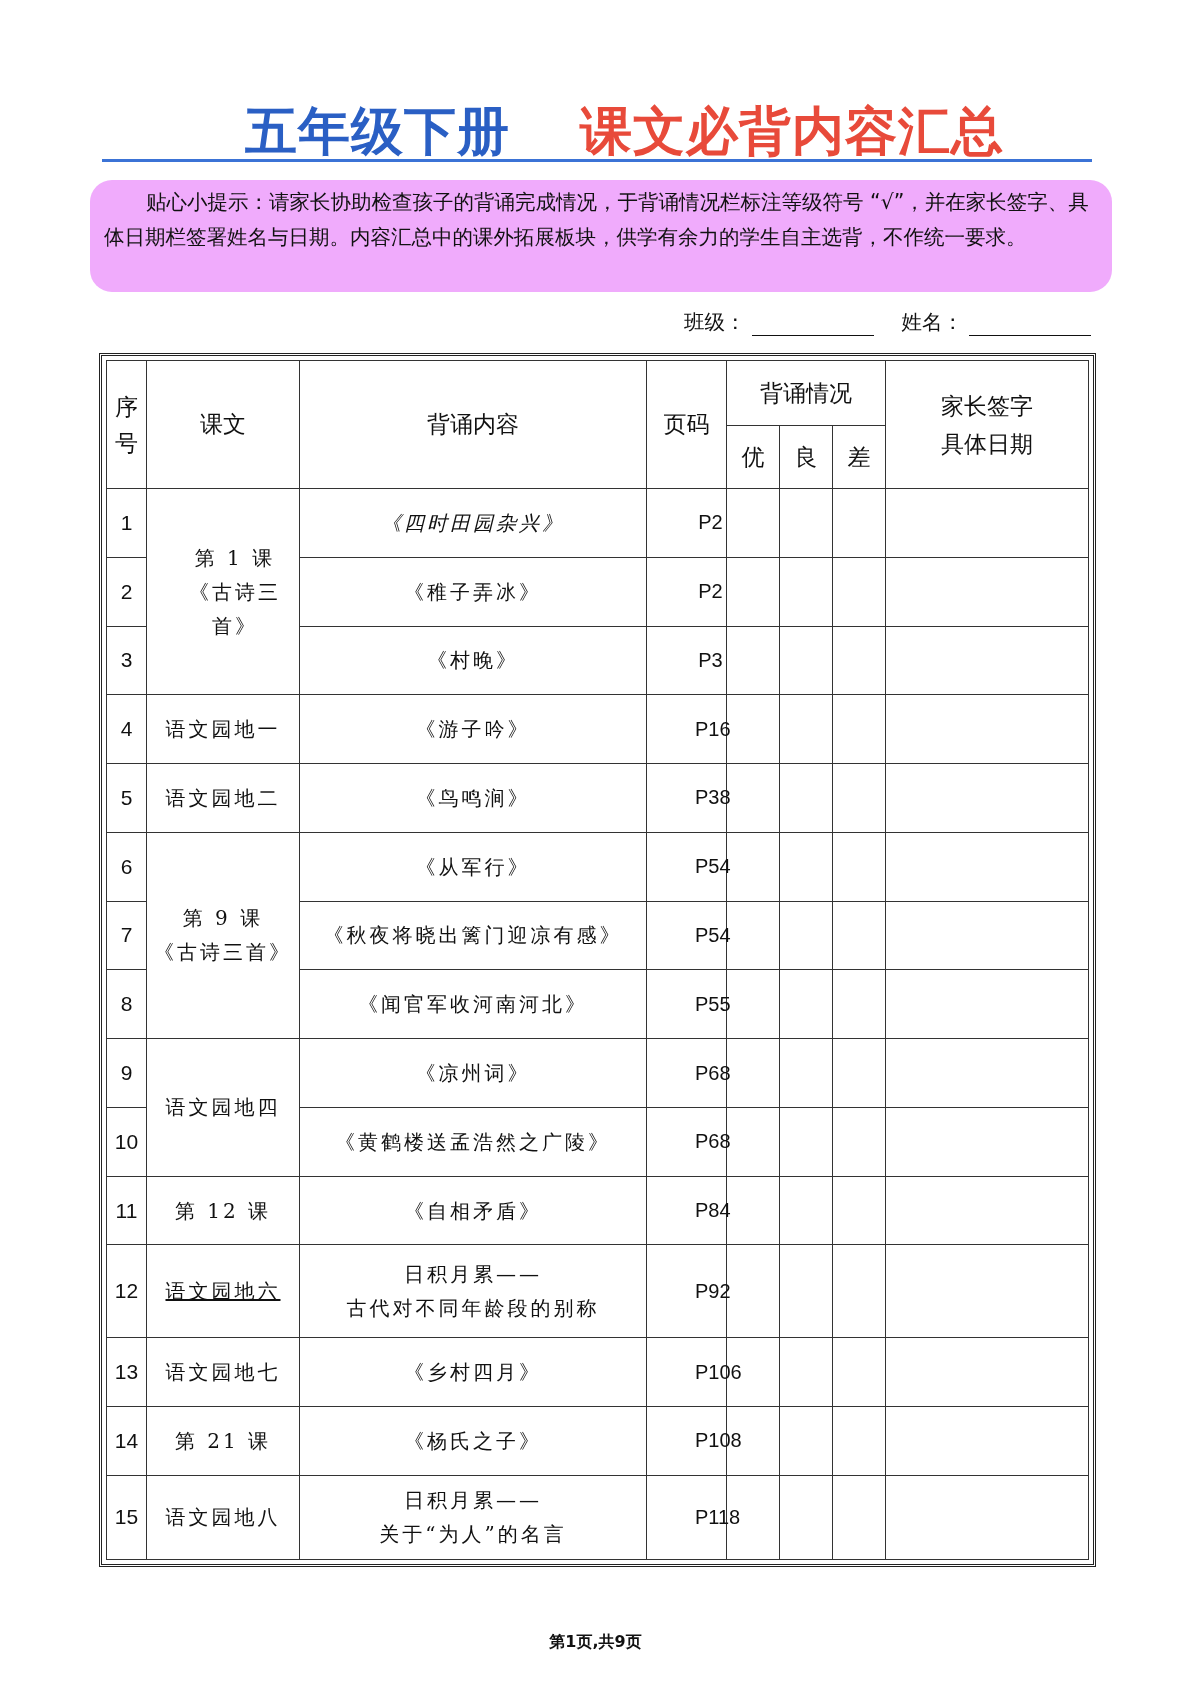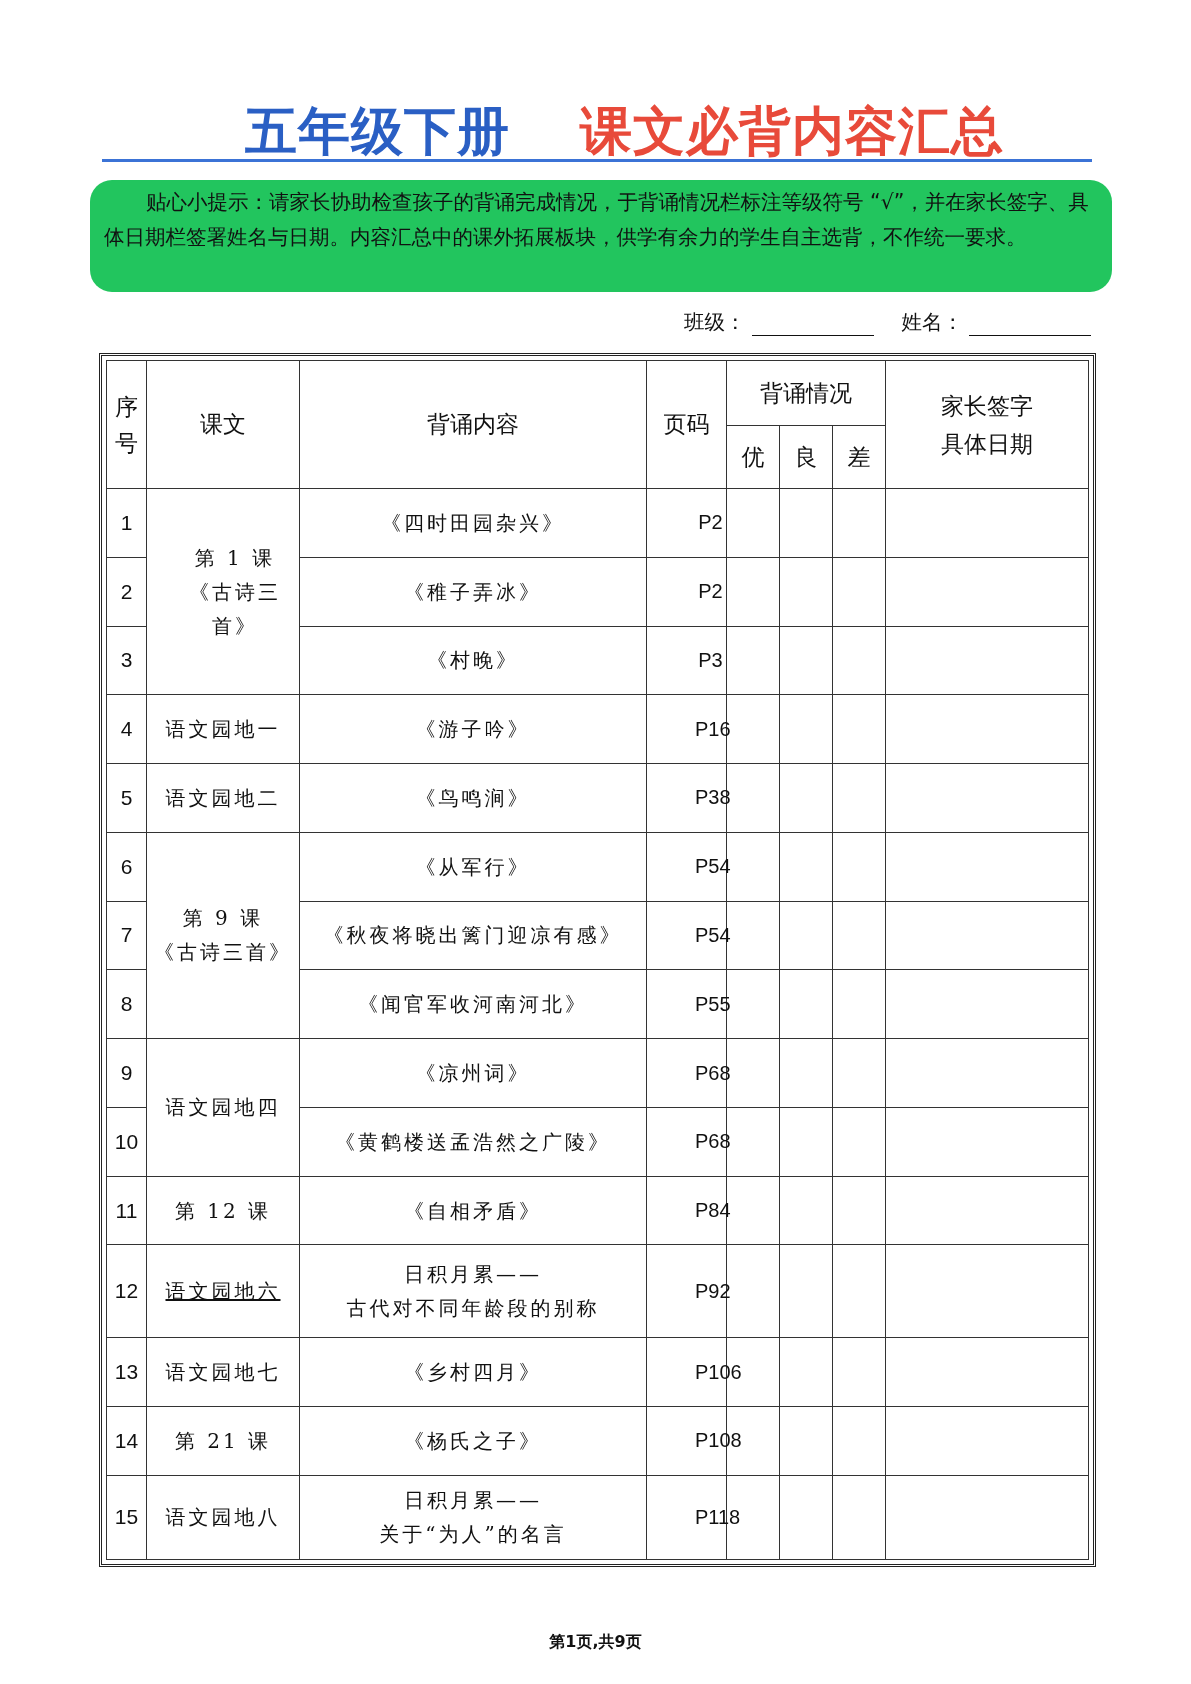--- a/index.html
+++ b/index.html
@@ -1,21 +1,21 @@
 <!DOCTYPE html>
 <html><head>
 <meta charset="utf-8">
 <style>
   html, body { margin:0; padding:0; background:#fff; }
   body { width:1191px; height:1684px; position:relative; font-family:"DejaVu Sans", sans-serif; color:#111; }
   .title { position:absolute; top:96px; left:0; width:1191px; text-align:center; font-weight:bold; font-size:52px; line-height:70px; letter-spacing:1px;padding-left:29px; }
   .title .t1 { color:#2a5fc4; }
   .title .t2 { color:#e84a3a; margin-left:70px; }
   .title-rule { position:absolute; left:102px; top:159px; width:990px; height:3px; background:#3b73d6; }
-  .tip { position:absolute; left:90px; top:180px; width:1022px; height:112px; background:#22c55e; border-radius:22px; box-sizing:border-box; padding:5px 16px 0 14px; font-size:20.5px; line-height:35px; color:#111; text-indent:42px; }
+  .tip { position:absolute; left:90px; top:180px; width:1022px; height:112px; background:#f0abfc; border-radius:22px; box-sizing:border-box; padding:5px 16px 0 14px; font-size:20.5px; line-height:35px; color:#111; text-indent:42px; }
   .fields { position:absolute; top:308px; right:100px; font-size:20.5px; display:flex; gap:28px; }
   .field { display:flex; align-items:flex-end; }
   .field .line { display:inline-block; width:122px; border-bottom:1.5px solid #111; height:22px; margin-left:6px; }
   .tbl-wrap { position:absolute; left:99px; top:353px; width:997px; height:1214px; border:3px double #222; box-sizing:border-box; padding:4px; }
   table { border-collapse:collapse; width:100%; height:100%; table-layout:fixed; }
   td, th { border:1.3px solid #333; text-align:center; vertical-align:middle; padding:0; font-weight:normal; }
   th { font-size:23px; }
   td.no { font-size:21px; font-family:"Liberation Sans", sans-serif; }
   td.lesson, td.content { font-family:"DejaVu Serif", serif; font-size:20px; letter-spacing:3px; line-height:34px; }
   td.page { font-family:"Liberation Sans", sans-serif; font-size:20px;padding-left:48px; }
@@ -70,21 +70,21 @@
       <th>优</th>
       <th>良</th>
       <th>差</th>
     </tr>
   </thead>
   <tbody id="tbody">
         <tr style="height: 63px;">
           <td class="no">1</td>
           <td class="lesson" rowspan="3" style="white-space: pre-line; padding-left: 24px;">第 1 课
 《古诗三首》</td>
-          <td class="content" style="white-space: pre-line;">《四时田园杂兴》</td>
+          <td class="content" style="white-space: pre-line; font-style: italic;">《四时田园杂兴》</td>
           <td class="page">P2</td>
           <td class="grade"></td>
           <td class="grade"></td>
           <td class="grade"></td>
           <td class="sign"></td>
         </tr>
         <tr style="height: 63px;">
           <td class="no">2</td>
           <td class="content" style="white-space: pre-line;">《稚子弄冰》</td>
           <td class="page">P2</td>

